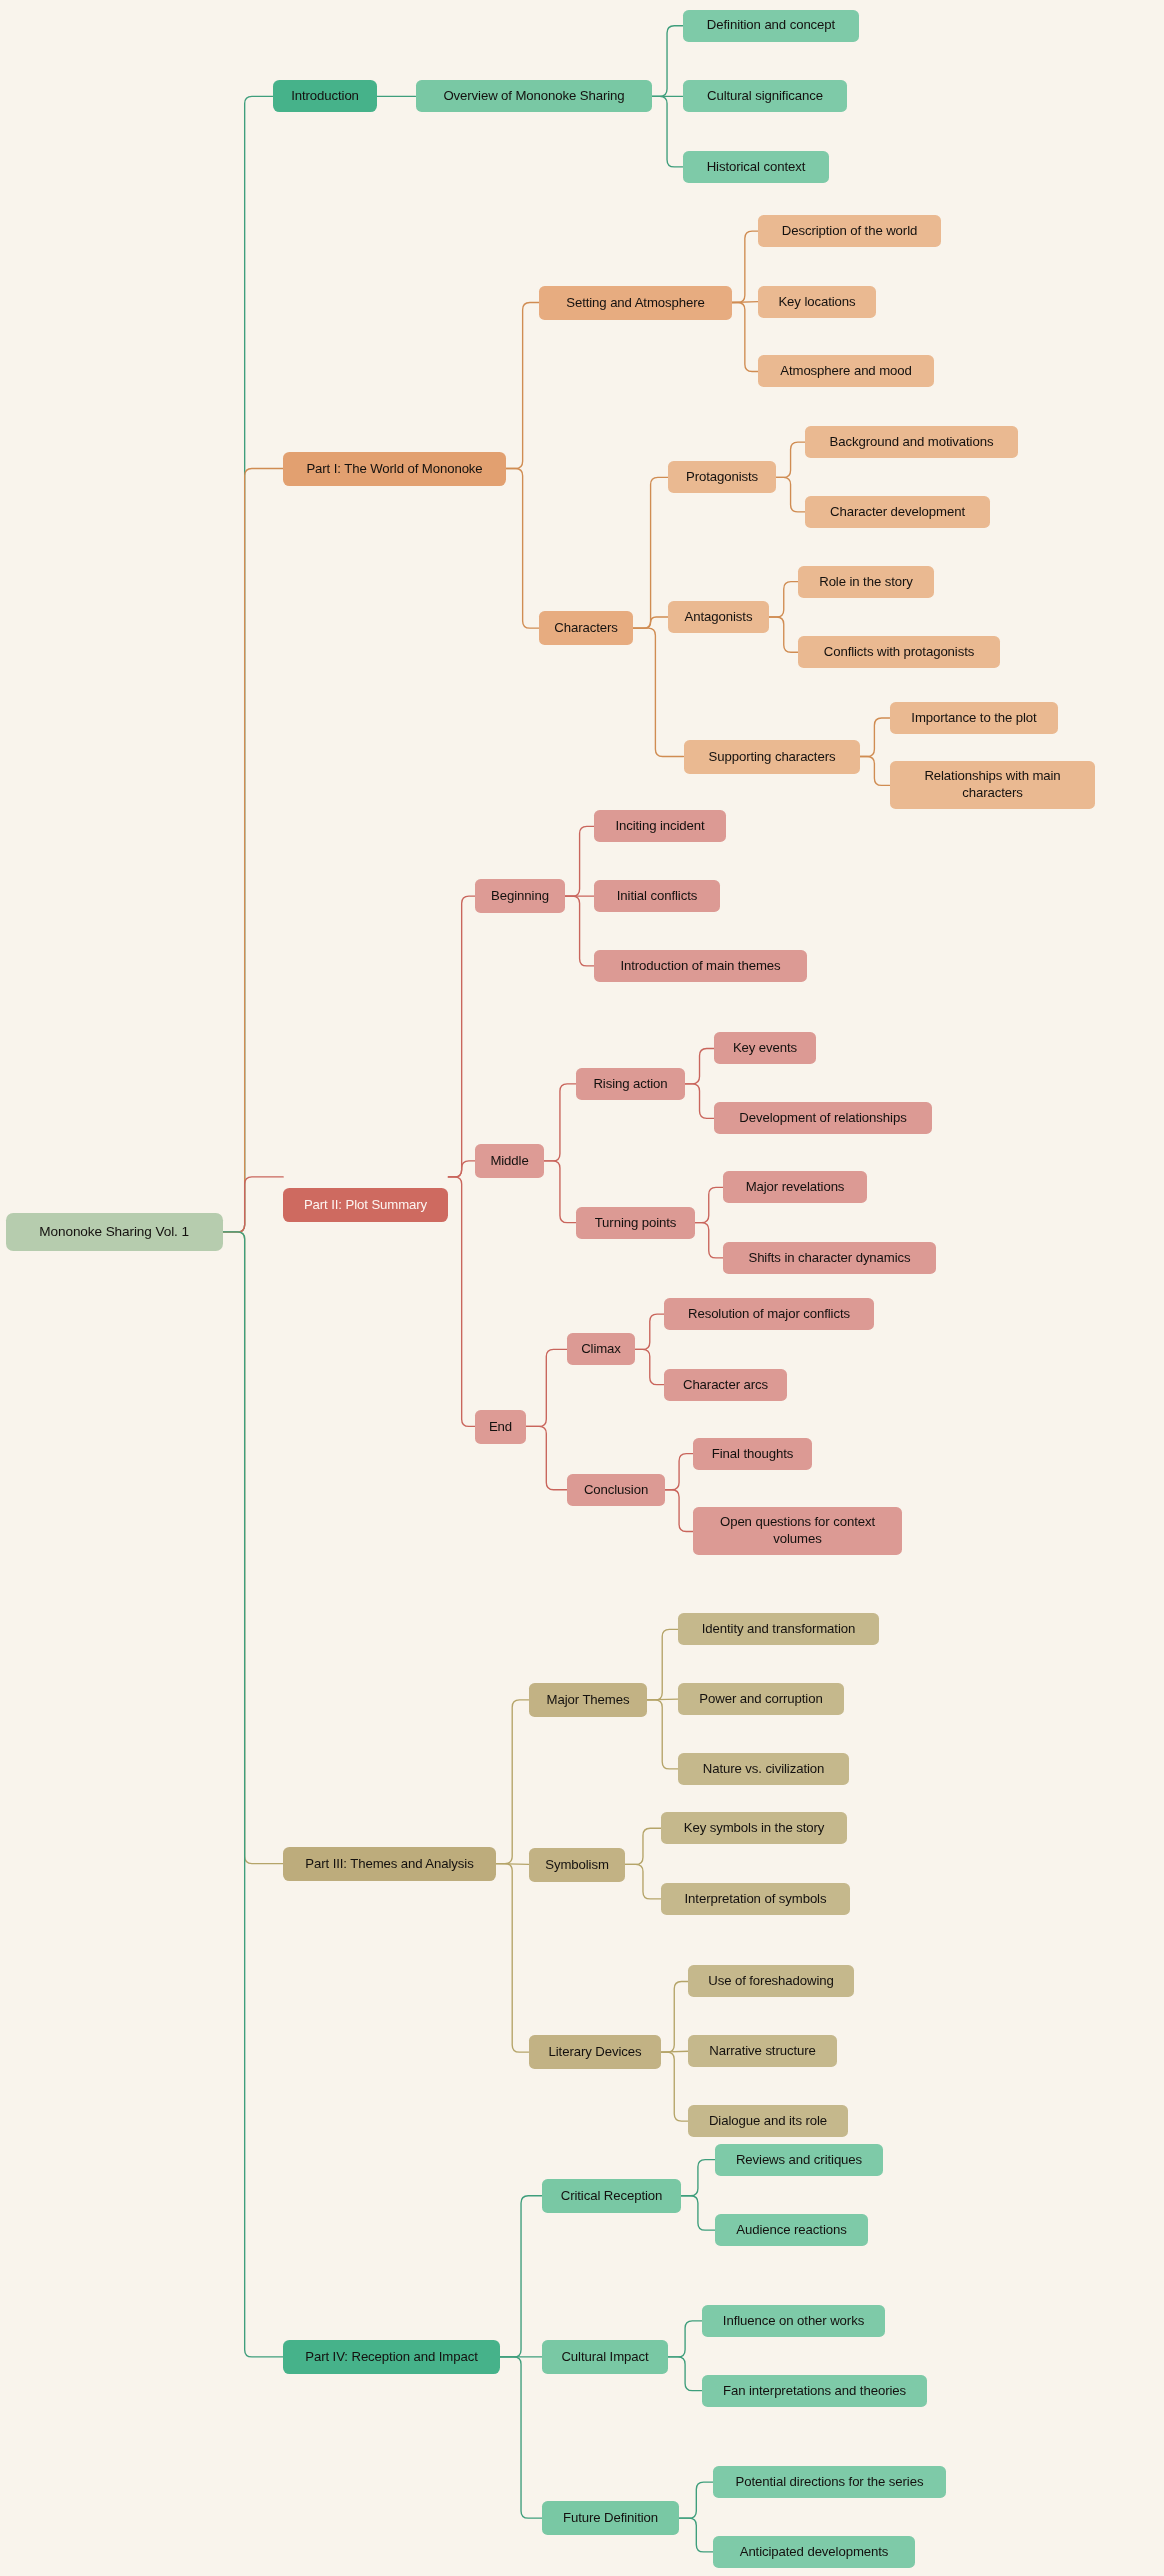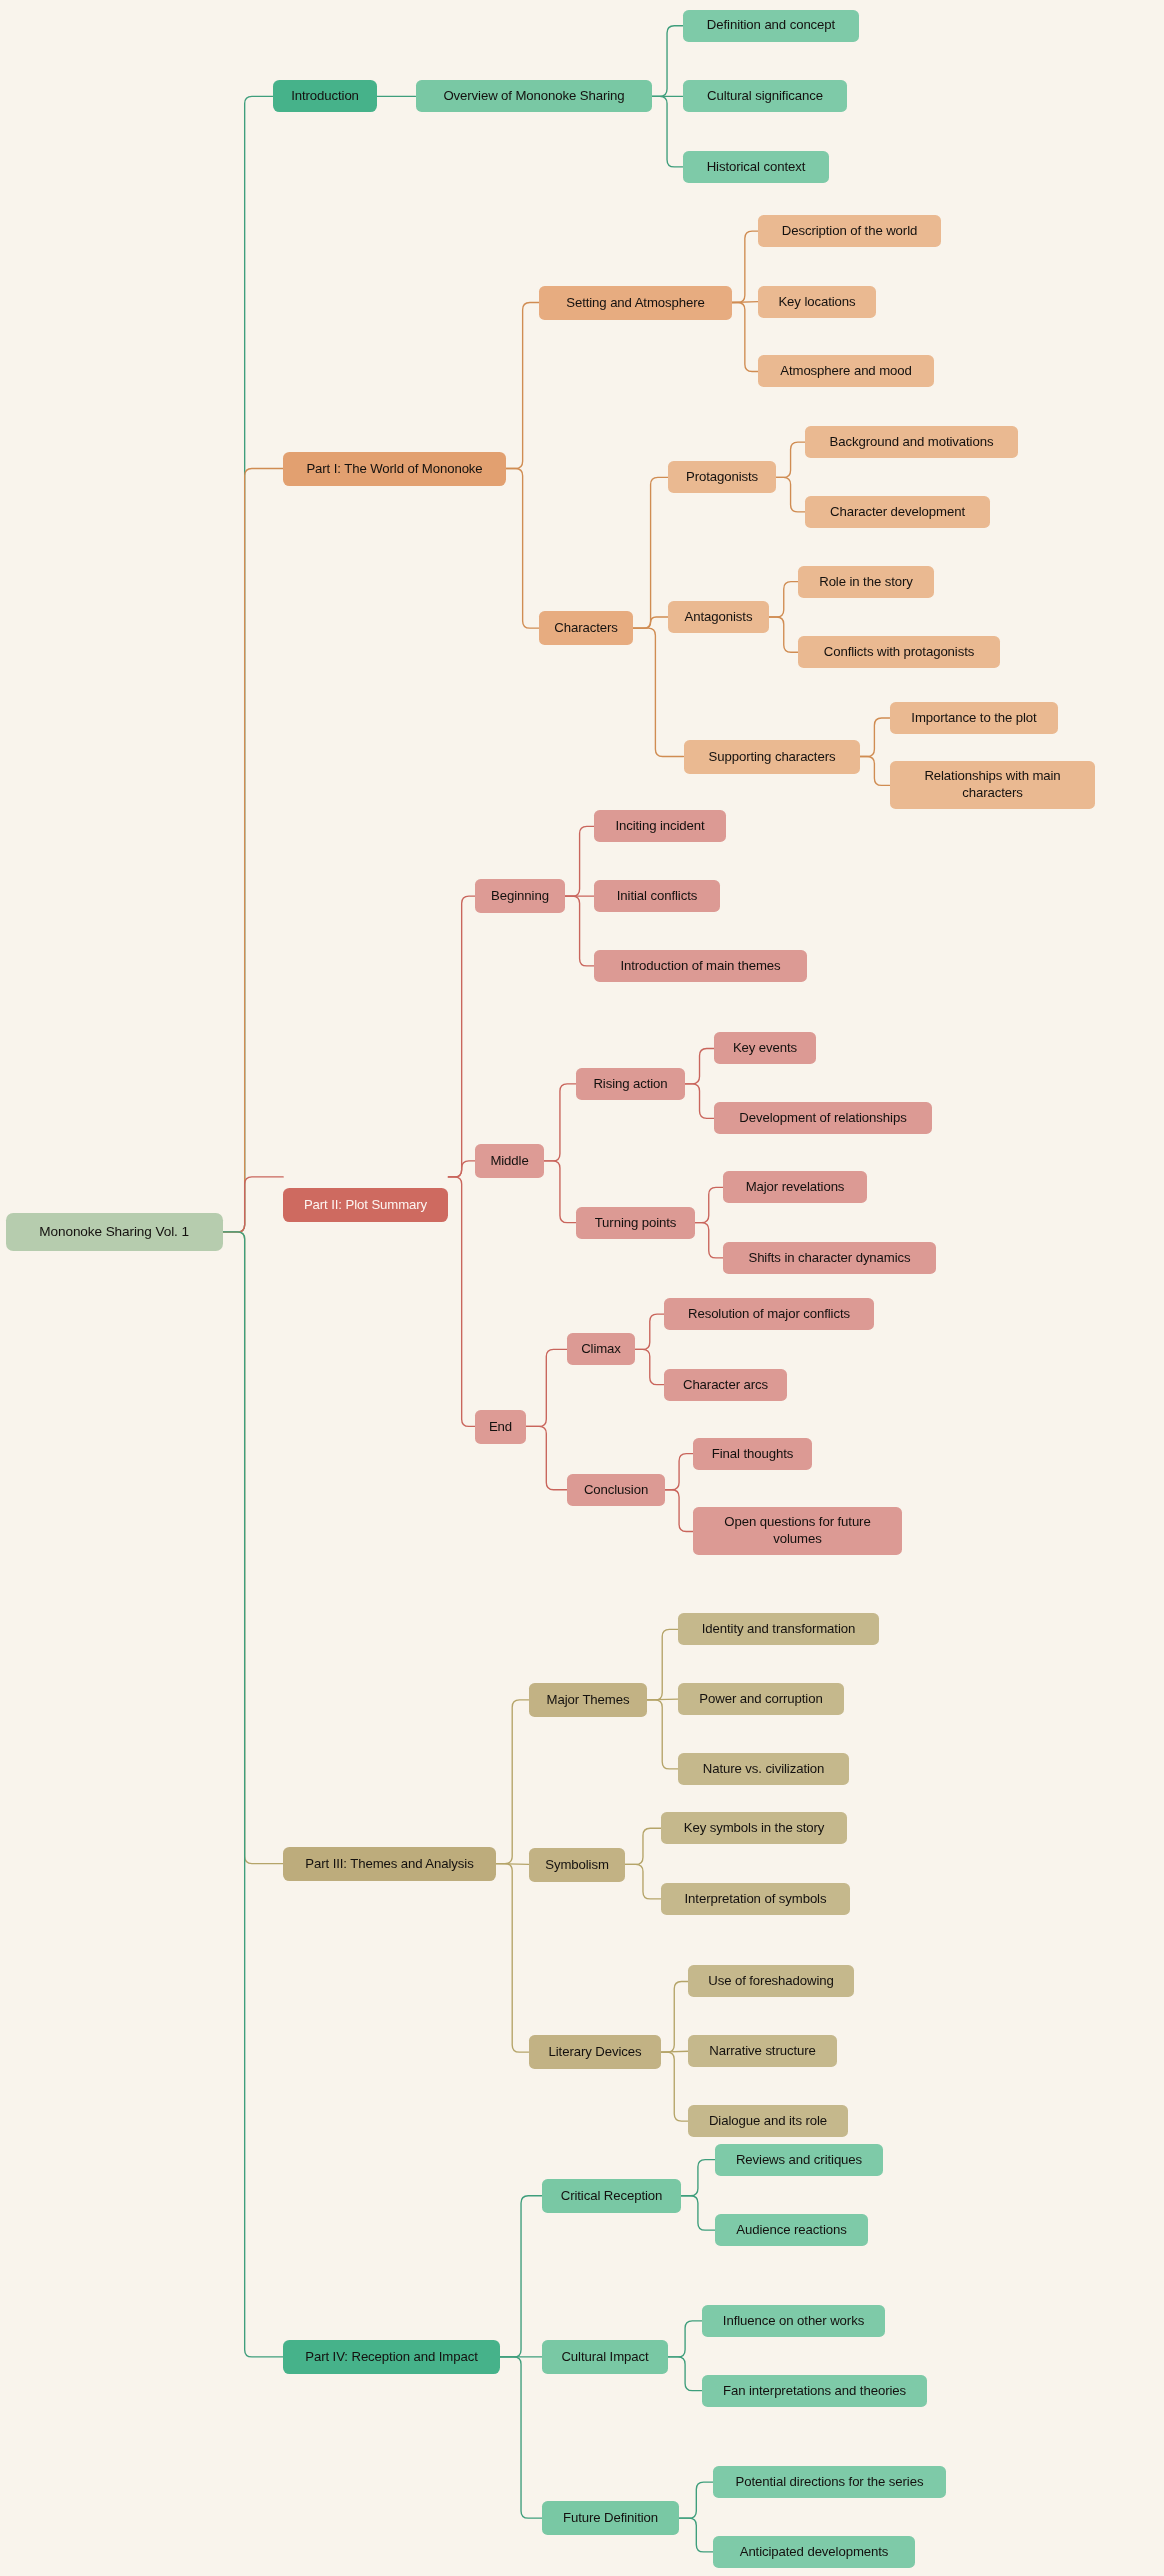--- a/index.html
+++ b/index.html
@@ -139,21 +139,21 @@
       <div class="node red3" style="left: 714px; top: 1102px; width: 218px; height: 32px;">Development of relationships</div>
       <div class="node red3" style="left: 576px; top: 1207px; width: 119px; height: 32px;">Turning points</div>
       <div class="node red3" style="left: 723px; top: 1171px; width: 144px; height: 32px;">Major revelations</div>
       <div class="node red3" style="left: 723px; top: 1242px; width: 213px; height: 32px;">Shifts in character dynamics</div>
       <div class="node red2" style="left: 475px; top: 1410px; width: 51px; height: 34px;">End</div>
       <div class="node red3" style="left: 567px; top: 1333px; width: 68px; height: 32px;">Climax</div>
       <div class="node red3" style="left: 664px; top: 1298px; width: 210px; height: 32px;">Resolution of major conflicts</div>
       <div class="node red3" style="left: 664px; top: 1369px; width: 123px; height: 32px;">Character arcs</div>
       <div class="node red3" style="left: 567px; top: 1474px; width: 98px; height: 32px;">Conclusion</div>
       <div class="node red3" style="left: 693px; top: 1438px; width: 119px; height: 32px;">Final thoughts</div>
-      <div class="node red3" style="left: 693px; top: 1507px; width: 209px; height: 48px;">Open questions for future volumes</div>
+      <div class="node red3" style="left: 693px; top: 1507px; width: 209px; height: 48px;">Open questions for context volumes</div>
       <div class="node l1-olive" style="left: 283px; top: 1847px; width: 213px; height: 34px;">Part III: Themes and Analysis</div>
       <div class="node olive2" style="left: 529px; top: 1683px; width: 118px; height: 34px;">Major Themes</div>
       <div class="node olive3" style="left: 678px; top: 1613px; width: 201px; height: 32px;">Identity and transformation</div>
       <div class="node olive3" style="left: 678px; top: 1683px; width: 166px; height: 32px;">Power and corruption</div>
       <div class="node olive3" style="left: 678px; top: 1753px; width: 171px; height: 32px;">Nature vs. civilization</div>
       <div class="node olive2" style="left: 529px; top: 1848px; width: 96px; height: 34px;">Symbolism</div>
       <div class="node olive3" style="left: 661px; top: 1812px; width: 186px; height: 32px;">Key symbols in the story</div>
       <div class="node olive3" style="left: 661px; top: 1883px; width: 189px; height: 32px;">Interpretation of symbols</div>
       <div class="node olive2" style="left: 529px; top: 2035px; width: 132px; height: 34px;">Literary Devices</div>
       <div class="node olive3" style="left: 688px; top: 1965px; width: 166px; height: 32px;">Use of foreshadowing</div>

